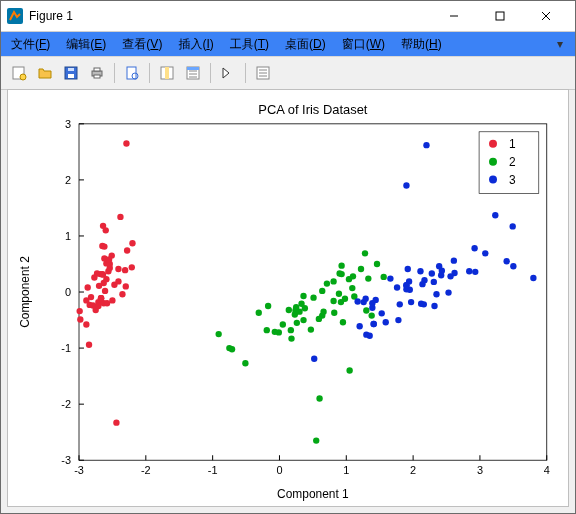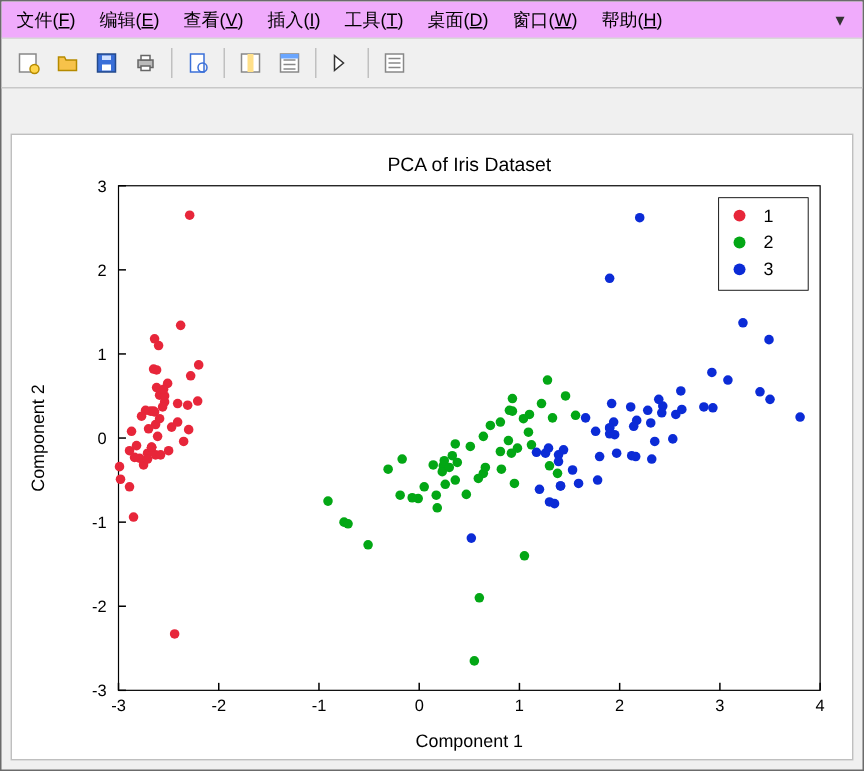--- a/index.html
+++ b/index.html
@@ -2,35 +2,60 @@
 <html><head>
 <meta charset="utf-8">
 <style>
   html,body{margin:0;padding:0;font-family:"Microsoft YaHei",Arial,sans-serif;font-size:12px;background:#e8e8e8;}
   .window{width:576px;height:514px;background:#f0f0f0;border:1px solid #6b6b6b;box-sizing:border-box;position:relative;overflow:hidden;}
   .titlebar{height:30px;background:#fff;display:flex;align-items:center;padding:0 6px;border-bottom:1px solid #d0d0d0;}
   .titlebar .app-icon{width:16px;height:16px;margin-right:6px;}
   .titlebar .title{flex:1;color:#000;}
   .winbtns{display:flex;gap:0;}
   .winbtn{width:46px;height:30px;display:flex;align-items:center;justify-content:center;color:#333;}
-  .menubar{height:24px;background:#f0abfc;display:flex;align-items:center;padding:0 6px;gap:8px;border-bottom:1px solid #d8d8d8;}
+  .menubar{height:24px;background:#3b82f6;display:flex;align-items:center;padding:0 6px;gap:8px;border-bottom:1px solid #d8d8d8;}
   .menuitem{padding:2px 4px;color:#000;}
   .menuitem u{text-decoration:underline;}
   .menu-arrow{margin-left:auto;padding:0 6px;color:#333;}
   .toolbar{height:28px;background:#f0f0f0;display:flex;align-items:center;padding:2px 6px;gap:2px;border-bottom:1px solid #c8c8c8;}
   .tbtn{width:22px;height:22px;display:flex;align-items:center;justify-content:center;border:1px solid transparent;border-radius:2px;}
   .tsep{width:1px;height:20px;background:#c0c0c0;margin:0 3px;}
   .figure-area{position:absolute;left:6px;right:6px;top:88px;bottom:6px;background:#fff;border:1px solid #bfbfbf;}
   .watermark{position:absolute;right:10px;bottom:6px;color:rgba(120,120,120,.55);font-size:14px;pointer-events:none;}
   svg text{font-family:Arial,sans-serif;}
 </style>
 </head>
 <body>
 
 <div class="window">
+  <div class="titlebar">
+    <svg class="app-icon" viewBox="0 0 16 16">
+        <rect width="16" height="16" rx="2" fill="#0076a8"></rect>
+        <path d="M3 12 L7 4 L10 9 L13 6" stroke="#ff7b00" stroke-width="2" fill="none"></path>
+      </svg>
+    <span class="title">Figure 1</span>
+    <div class="winbtns">
+      <div class="winbtn">
+          <svg width="10" height="10">
+            <line x1="1" y1="5" x2="9" y2="5" stroke="#000"></line>
+          </svg>
+        </div>
+      <div class="winbtn">
+          <svg width="10" height="10">
+            <rect x="1" y="1" width="8" height="8" fill="none" stroke="#000"></rect>
+          </svg>
+        </div>
+      <div class="winbtn">
+          <svg width="10" height="10">
+            <line x1="1" y1="1" x2="9" y2="9" stroke="#000"></line>
+            <line x1="9" y1="1" x2="1" y2="9" stroke="#000"></line>
+          </svg>
+        </div>
+    </div>
+  </div>
 
   <div class="menubar" id="menubar">
     <span class="menuitem">文件(<u>F</u>)</span>
       <span class="menuitem">编辑(<u>E</u>)</span>
       <span class="menuitem">查看(<u>V</u>)</span>
       <span class="menuitem">插入(<u>I</u>)</span>
       <span class="menuitem">工具(<u>T</u>)</span>
       <span class="menuitem">桌面(<u>D</u>)</span>
       <span class="menuitem">窗口(<u>W</u>)</span>
       <span class="menuitem">帮助(<u>H</u>)</span>

